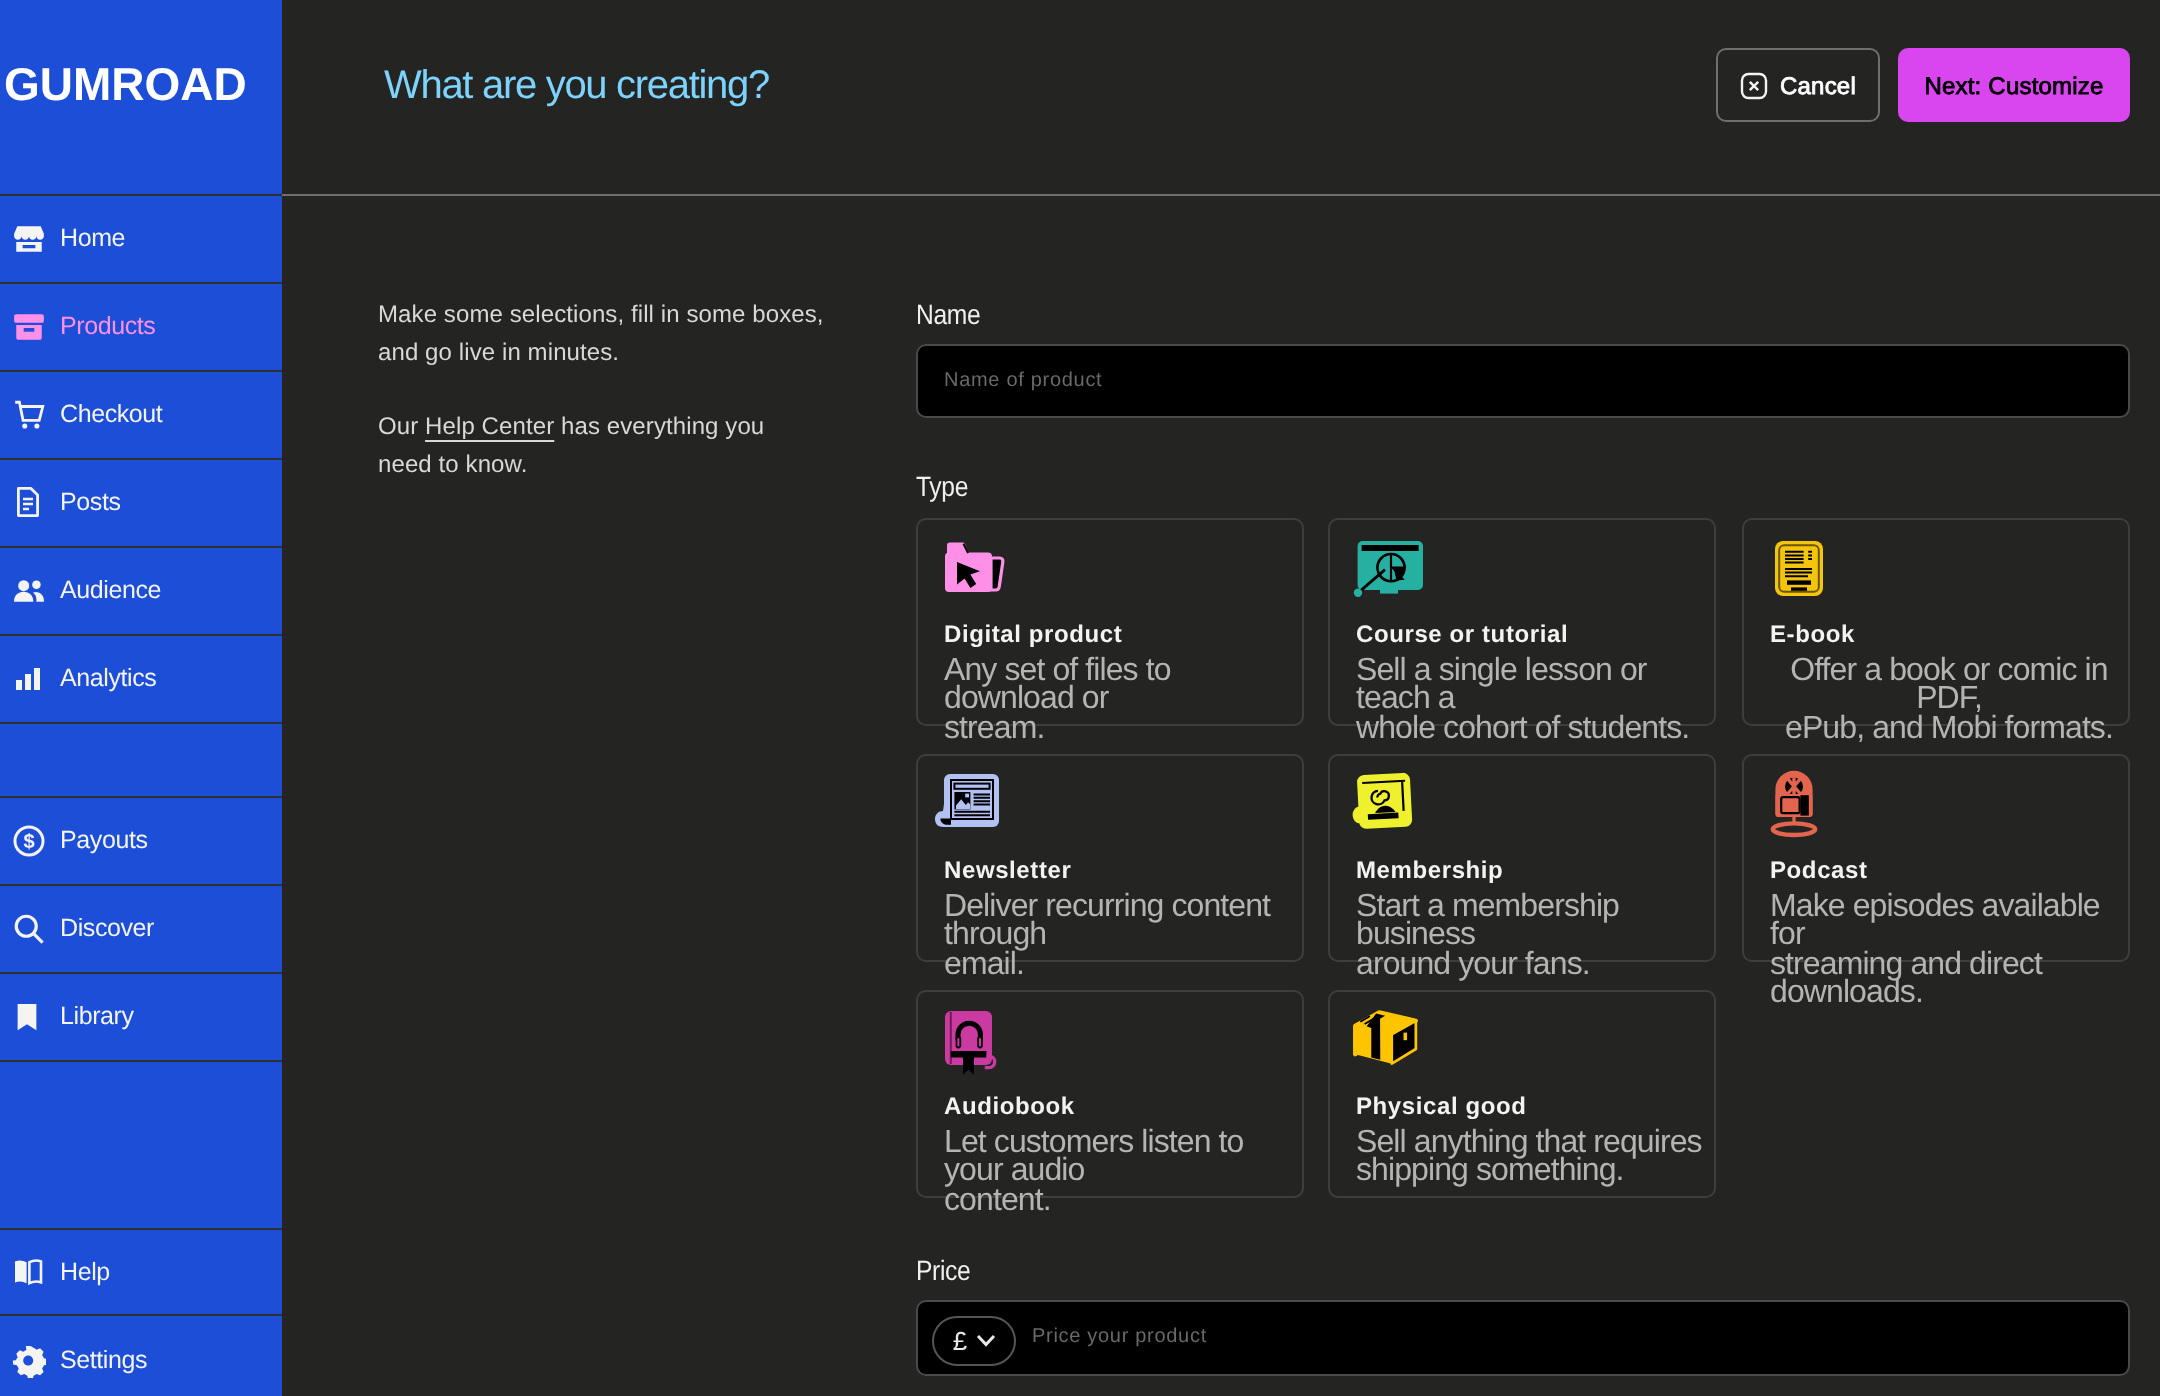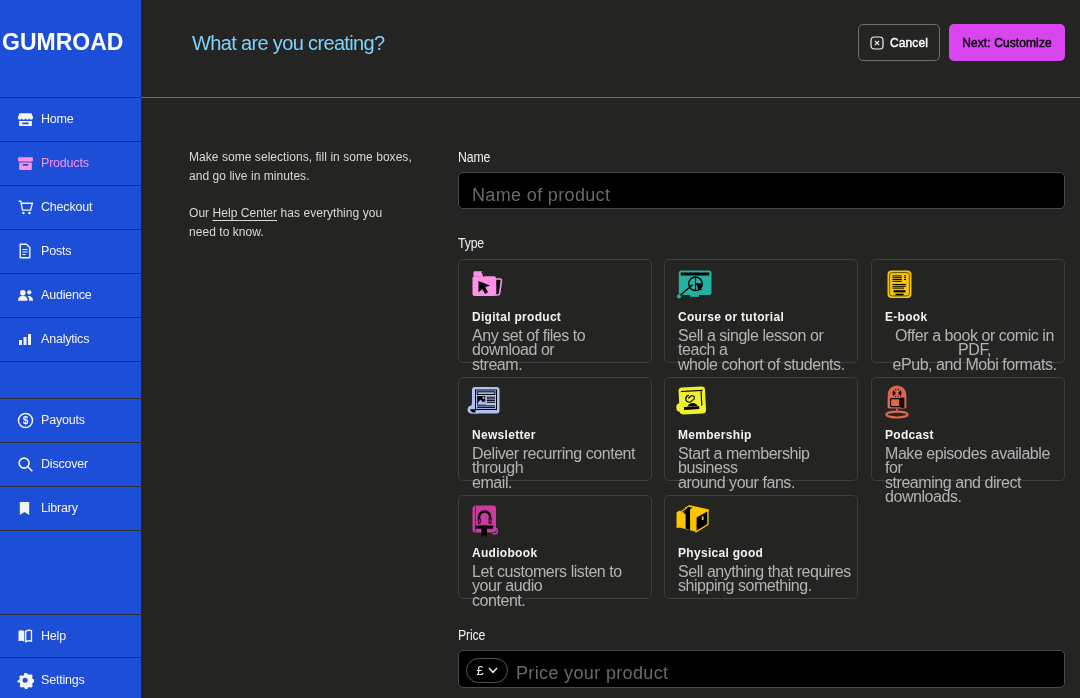--- a/index.html
+++ b/index.html
@@ -3,21 +3,21 @@
 <meta charset="utf-8">
 <style>
   * { margin:0; padding:0; box-sizing:border-box; }
   html,body { width:1080px; height:698px; background:#242423; overflow:hidden;
     font-family:"Liberation Sans", sans-serif; }
   
   #side { position:absolute; left:0; top:0; width:141px; height:698px; background:#1d4ed8; }
   .logo { position:absolute; left:2px; top:31px; color:#fff; font-size:23px; font-weight:700;
     letter-spacing:0px; line-height:23px; }
   .sep { position:absolute; left:0; width:141px; height:1px; background:#302f2e; }
-  .nav { position:absolute; left:15px; width:141px; height:44px; display:flex; align-items:center; }
+  .nav { position:absolute; left:4px; width:141px; height:44px; display:flex; align-items:center; }
   .nav svg { position:absolute; left:2px; }
   .nav span { position:absolute; left:26px; font-size:12.5px; letter-spacing:-0.2px; color:#f4f4f0; }
   .nav.pink span { color:#ff90e8; }
   
   #hdr { position:absolute; left:141px; top:0; width:939px; height:97px; }
   #hdrline { position:absolute; left:141px; top:97px; width:939px; height:1px; background:#6f6f6e; }
   h1 { position:absolute; left:51px; top:27.4px; font-size:20px; font-weight:400; color:#7dd3fc;
     letter-spacing:-0.65px; line-height:32px; }
   .btn { position:absolute; top:24px; height:37px; border-radius:5px; font-size:12px;
     -webkit-text-stroke:0.4px; letter-spacing:0.1px;
@@ -26,21 +26,21 @@
   #next { left:808px; width:116px; background:#d946ef; color:#000; }
   
   #copy { position:absolute; left:189px; top:148.3px; width:260px; font-size:12px; line-height:18.6px;
     color:#d8d8d5; letter-spacing:0.05px; }
   #copy p + p { margin-top:18.5px; }
   #copy u { text-underline-offset:3px; }
   
   .label { position:absolute; left:458px; font-size:14px; color:#f0f0ee; letter-spacing:-0.2px; line-height:14px; transform:scaleX(0.88); transform-origin:0 0; }
   .input { position:absolute; left:458px; width:607px; background:#000; border:1px solid #4a4a4a;
     border-radius:5px; }
-  .ph { color:#696969; font-size:18px; letter-spacing:0.35px; position:absolute; }
+  .ph { color:#696969; font-size:10px; letter-spacing:0.35px; position:absolute; }
   
   .card { position:absolute; width:194px; height:104px; border:1px solid #3e3e3d; border-radius:5px; }
   .card svg.ic { position:absolute; left:13px; top:12px; }
   .ct { position:absolute; left:13px; top:51px; font-size:12px; font-weight:700; color:#f3f3f1;
     letter-spacing:0.3px; line-height:12px; }
   .cd { position:absolute; left:13px; top:68.5px; font-size:16px; line-height:14.5px; color:#b4b4b2;
     letter-spacing:-0.45px; }
 </style>
 </head>
 <body>

